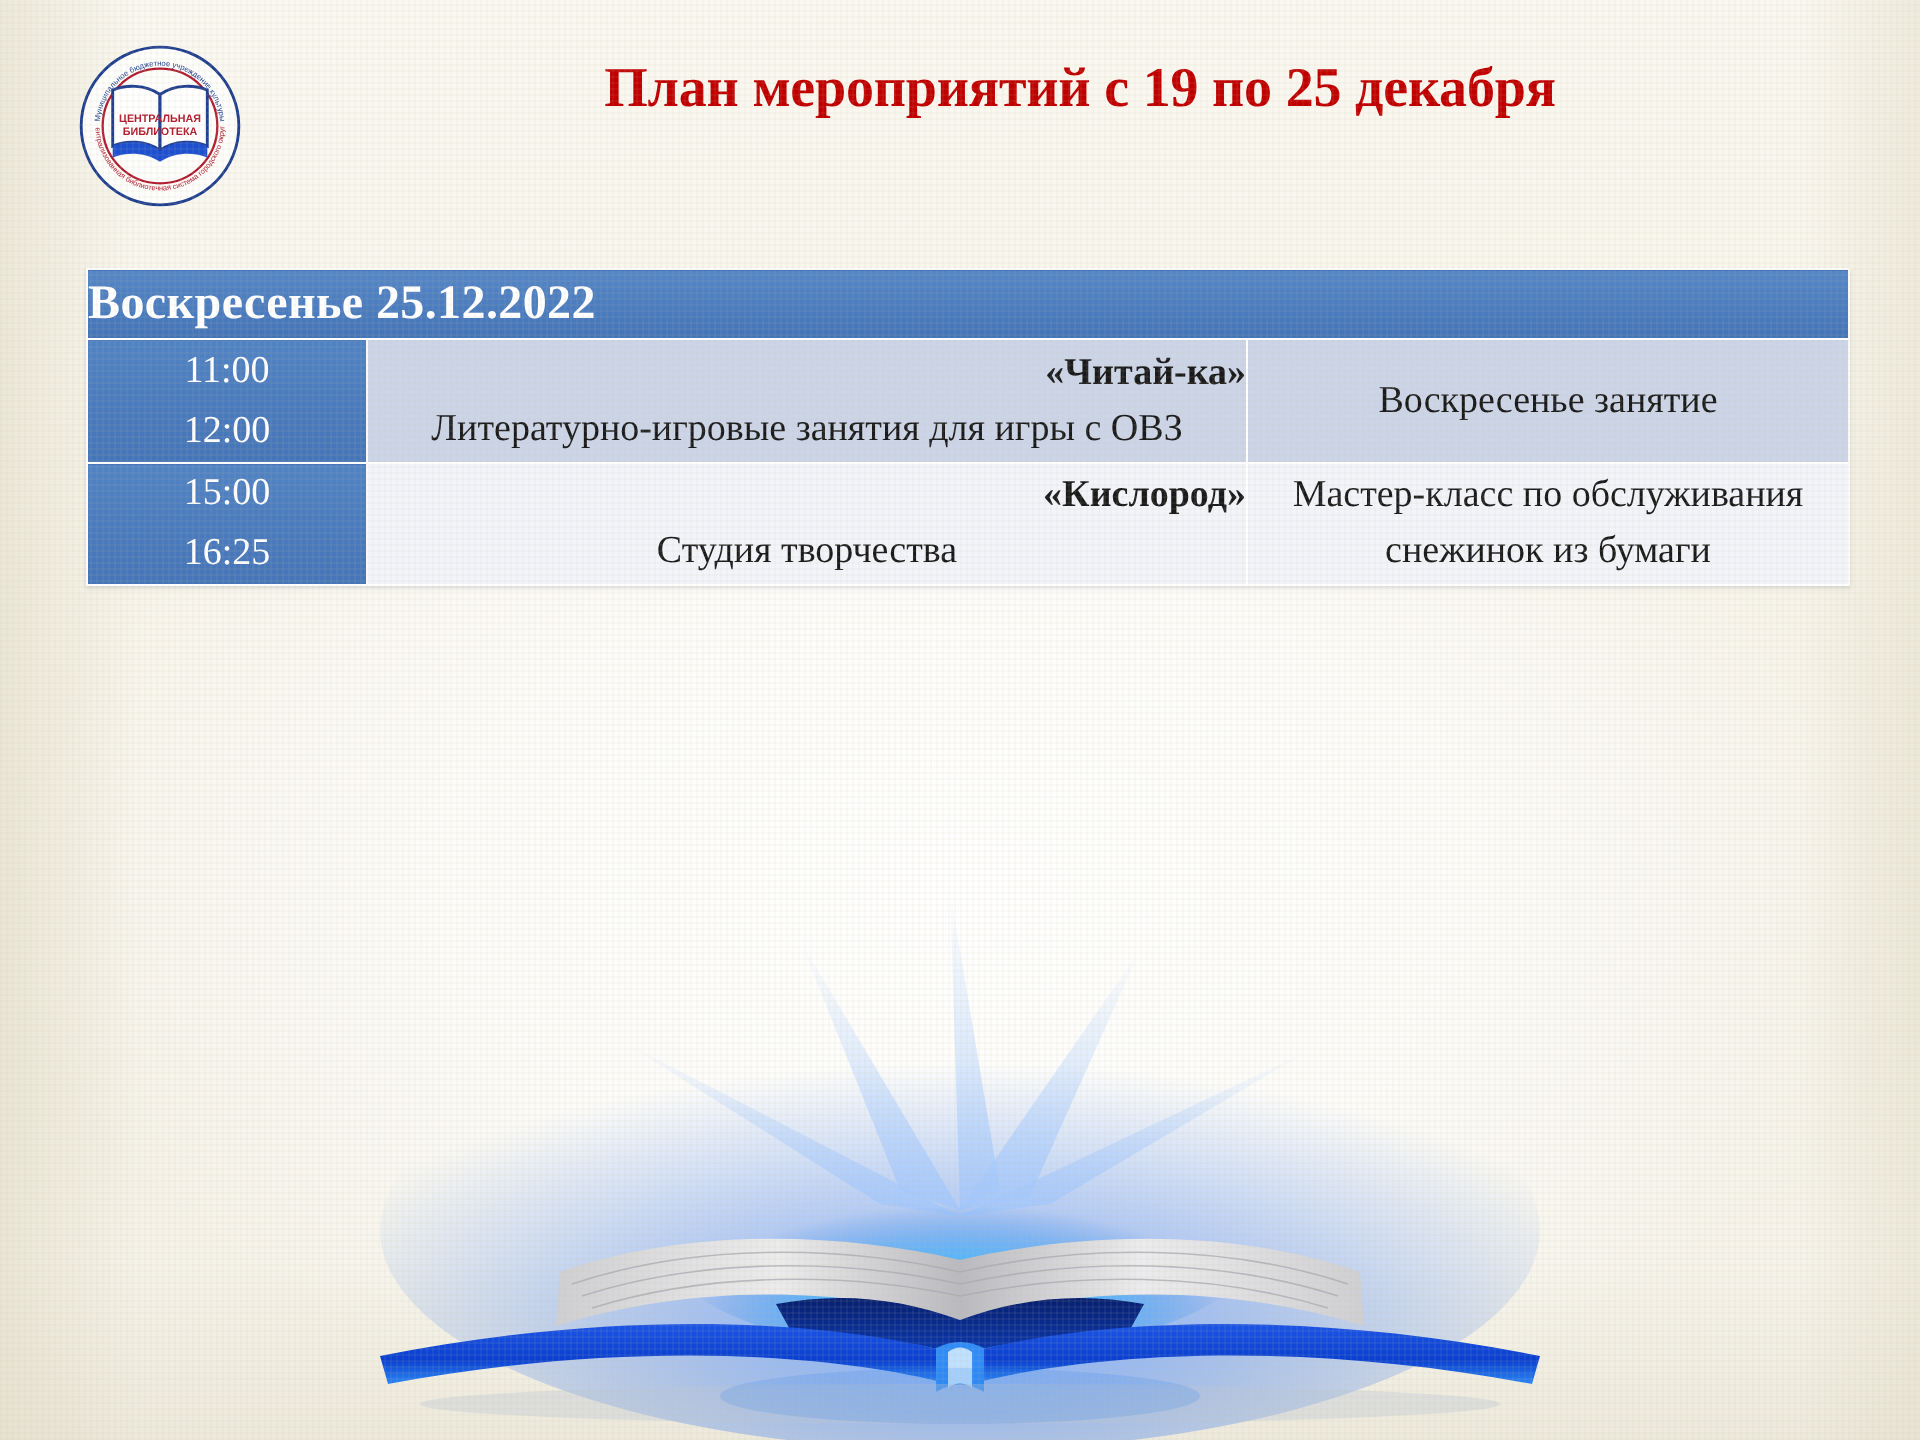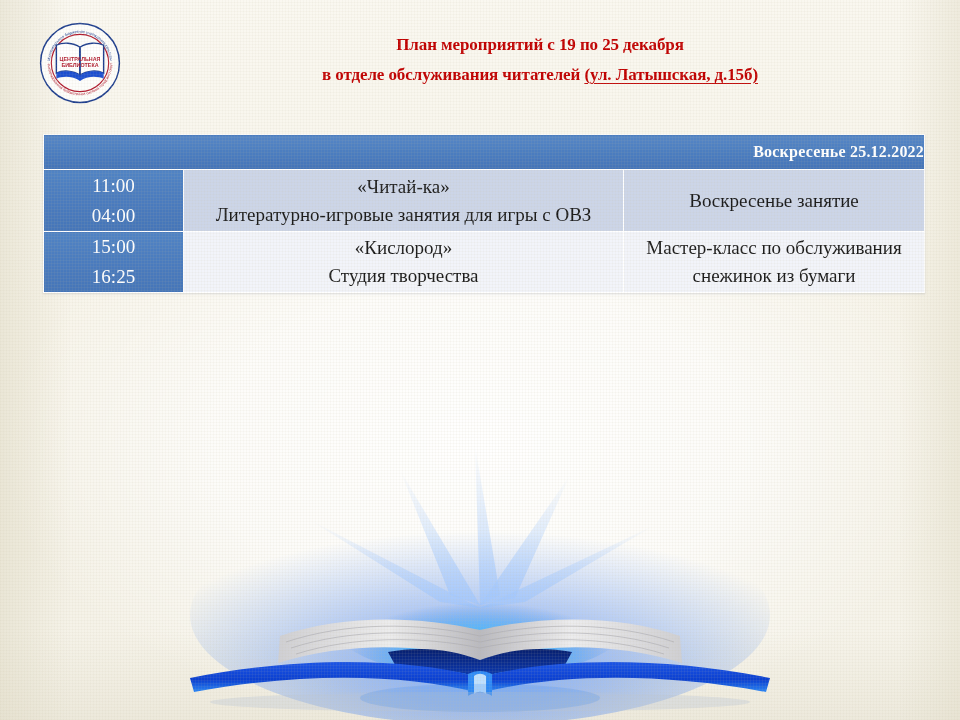--- a/index.html
+++ b/index.html
@@ -58,21 +58,21 @@
   .title-block {
     position: absolute;
     left: 140px;
     top: 30px;
     width: 800px;
     text-align: center;
   }
   .title-line {
     color: #c00000;
     font-weight: bold;
-    font-size: 17px;
+    font-size: 28px;
     line-height: 30px;
     letter-spacing: -0.1px;
     white-space: nowrap;
   }
   .title-underline { text-decoration: underline; text-underline-offset: 3px; }
 
   
   .schedule {
     position: absolute;
     left: 43px;
@@ -84,23 +84,23 @@
   }
   .schedule th, .schedule td {
     border: 1.5px solid #ffffff;
     padding: 0;
     vertical-align: middle;
   }
   .hdr {
     background: linear-gradient(180deg, #5586c6 0%, #4a7cbf 55%, #4474b8 100%);
     color: #ffffff;
     font-weight: bold;
-    font-size: 16px;
+    font-size: 24px;
     height: 34px;
-    text-align: right;
+    text-align: left;
     letter-spacing: 0.2px;
     font-family: Liberation Serif, serif;
   }
   .col-time  { width: 140px; }
   .col-event { width: 440px; }
   .col-desc  { width: 301px; }
 
   .time-cell {
     background: linear-gradient(180deg, #5083c4 0%, #4a7bbe 50%, #4575b8 100%);
     color: #ffffff;
@@ -110,21 +110,21 @@
   }
   .time-cell .t { display: block; }
 
   .ev-cell, .desc-cell {
     text-align: center;
     font-size: 19px;
     color: #1a1a1a;
     padding: 6px 10px;
     line-height: 28px;
   }
-  .ev-title { font-weight: normal; display: block; }
+  .ev-title { font-weight: bold; display: block; text-align: right; }
   .ev-sub { display: block; }
 
   .band-a .ev-cell, .band-a .desc-cell { background: #ccd5e8; }
   .band-b .ev-cell, .band-b .desc-cell { background: #f2f4fa; }
 
   .r1 { height: 62px; margin-left: 17px; }
   .r2 { height: 58px; }
   .r3 { height: 76px; }
 
   
@@ -165,39 +165,38 @@
         <textPath href="#arcTop" startOffset="50%" text-anchor="middle">Муниципальное бюджетное учреждение культуры</textPath>
       </text>
       <text fill="#b01b2e" font-size="5.2" font-family="Liberation Sans, sans-serif">
         <textPath href="#arcBot" startOffset="50%" text-anchor="middle">Централизованная библиотечная система городского округа</textPath>
       </text>
     </svg>
   </div>
 
   <div class="title-block">
     <div class="title-line">План мероприятий с 19 по 25 декабря</div>
-    <div class="title-line"><span>в отделе обслуживания читателей </span><span class="title-underline">(ул. Латышская, д.15б)</span></div>
   </div>
 
   <table class="schedule">
     <colgroup>
       <col class="col-time">
         <col class="col-event">
         <col class="col-desc">
     </colgroup>
     <thead>
       <tr>
         <th class="hdr" colspan="3">Воскресенье 25.12.2022</th>
       </tr>
     </thead>
     <tbody>
       <tr class="band-a r1">
         <td class="time-cell">
           <span class="t">11:00</span>
-          <span class="t">04:00</span>
+          <span class="t">12:00</span>
         </td>
         <td class="ev-cell">
           <span class="ev-title">«Читай-ка»</span>
           <span class="ev-sub">Литературно-игровые  занятия для игры с ОВЗ</span>
         </td>
         <td class="desc-cell">Воскресенье  занятие</td>
       </tr>
       <tr class="band-b r2">
         <td class="time-cell">
           <span class="t">15:00</span>

